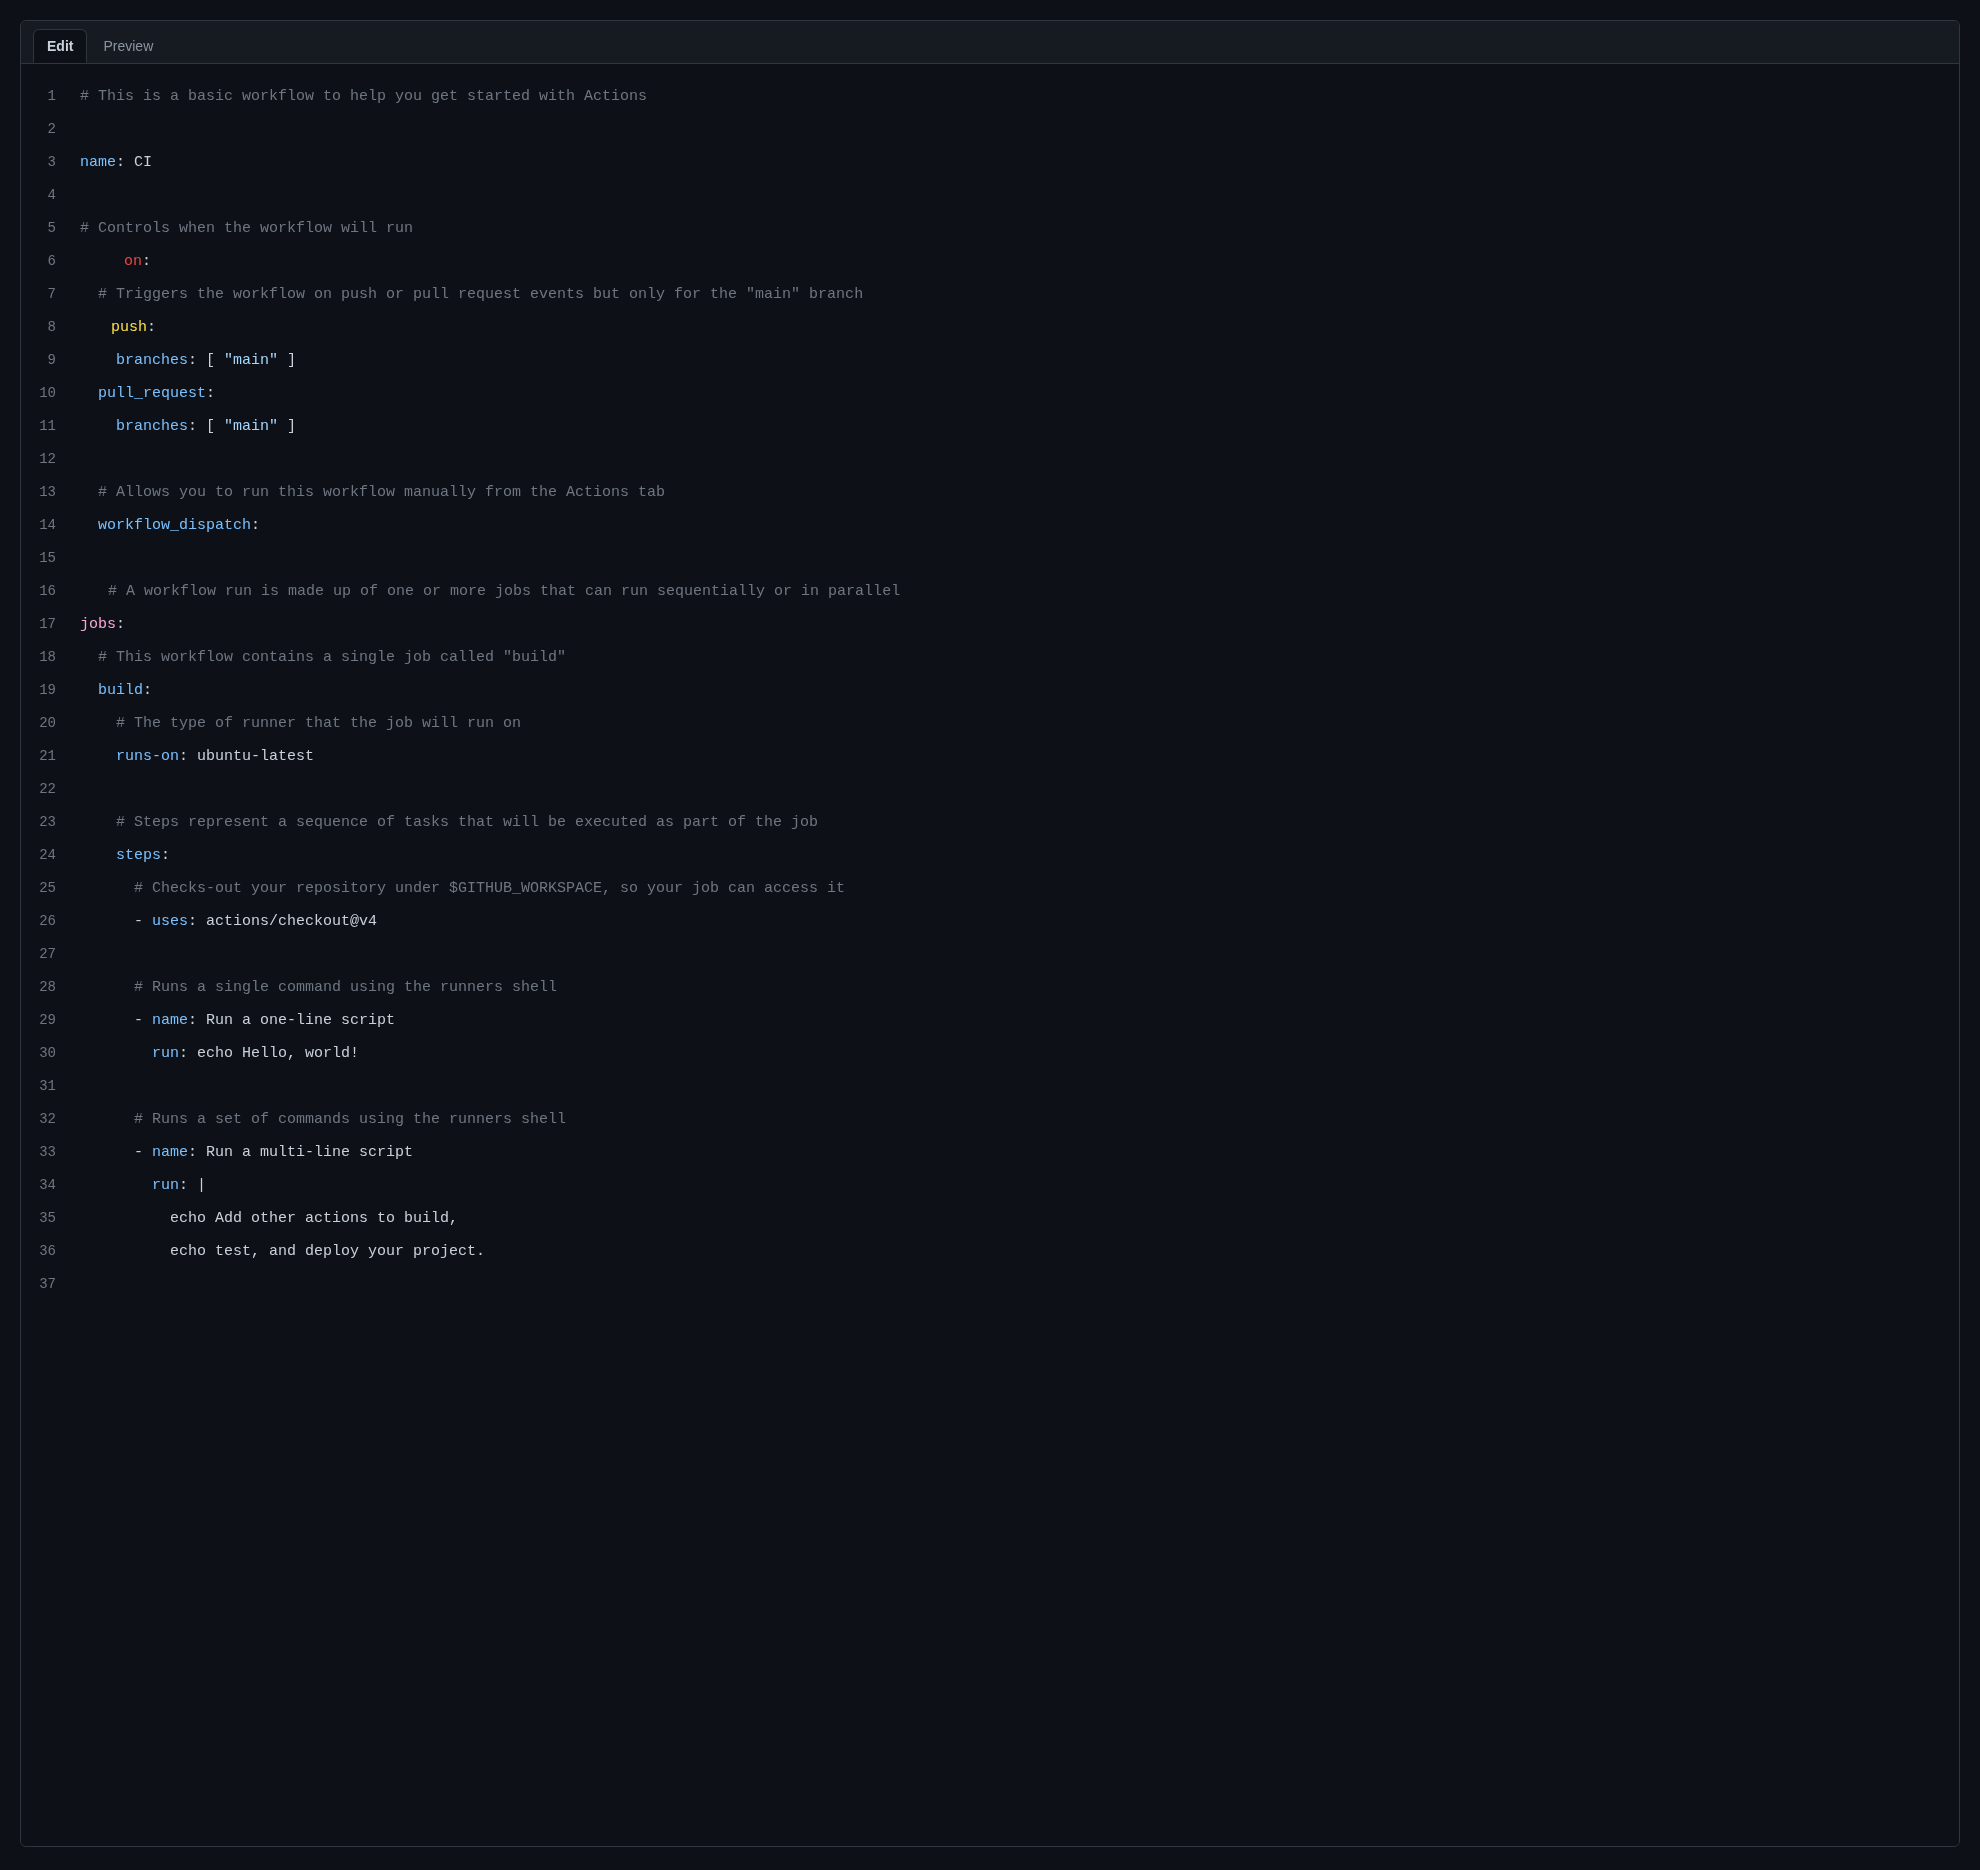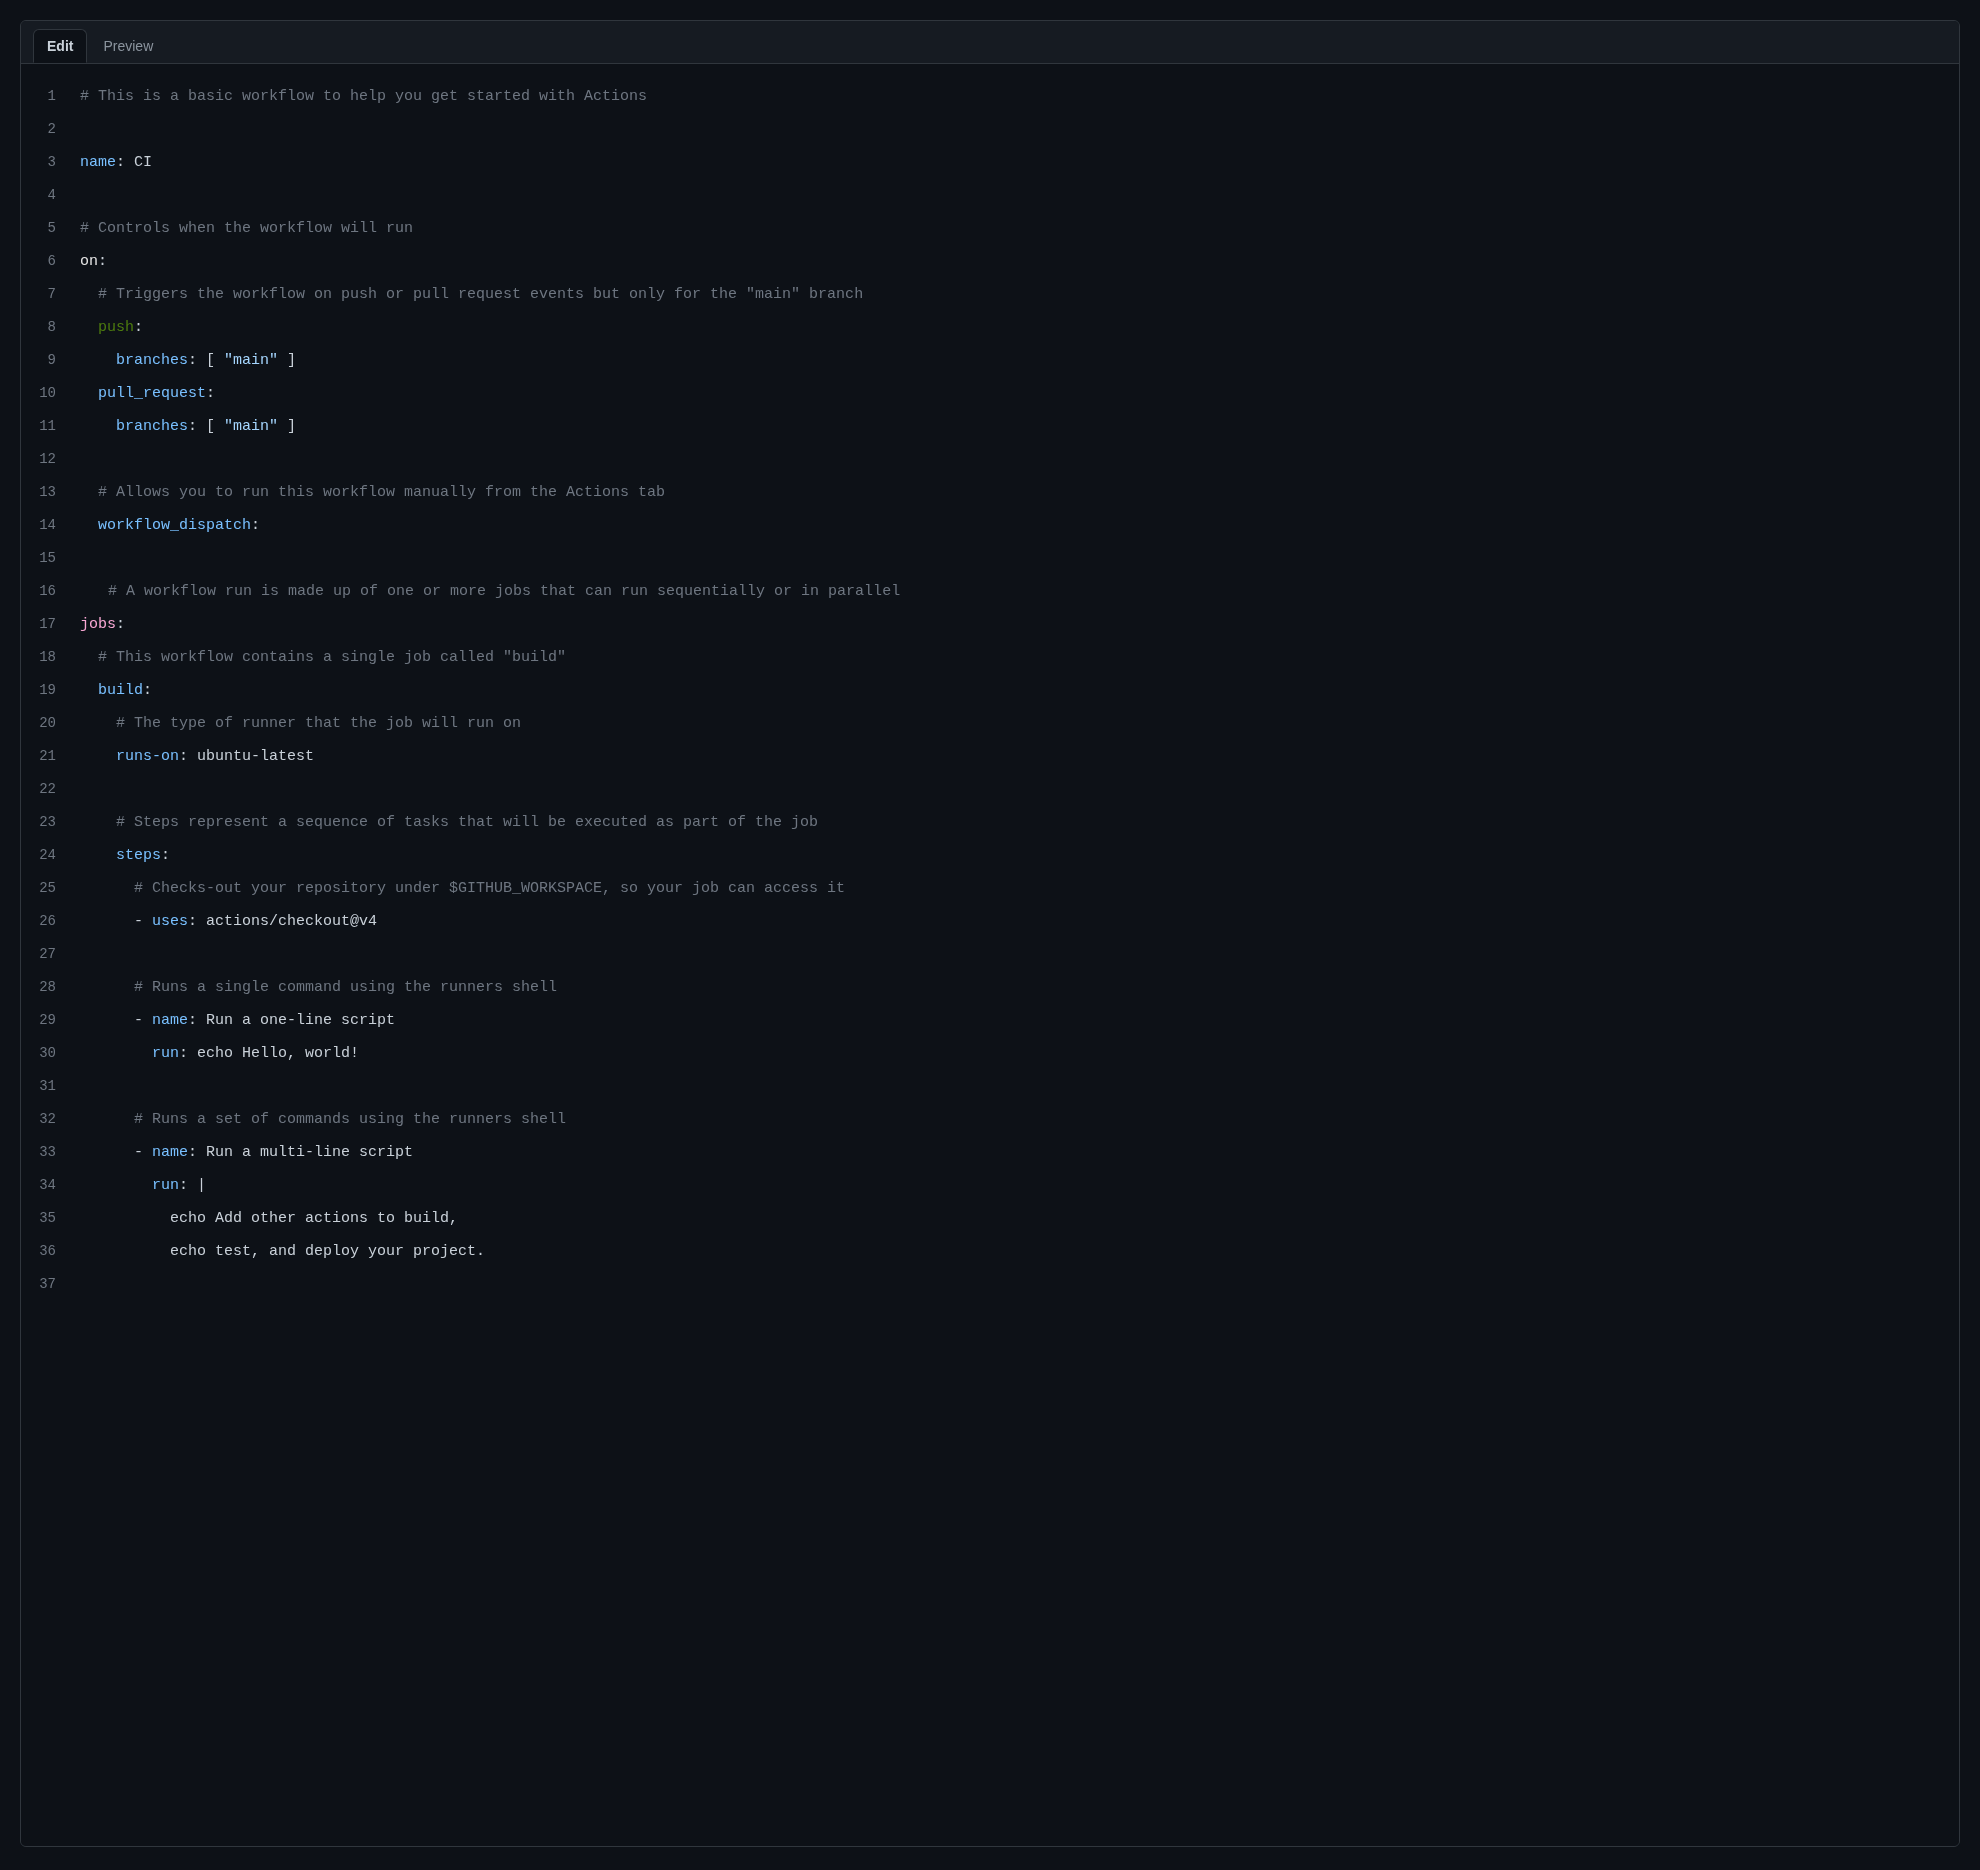--- a/index.html
+++ b/index.html
@@ -110,29 +110,29 @@
       <div class="code-line">
         <span class="line-number">4</span>
         <span class="line-content">&nbsp;</span>
       </div>
       <div class="code-line">
         <span class="line-number">5</span>
         <span class="line-content"><span style="color: rgb(110, 118, 129); font-style: normal;"># Controls when the workflow will run</span></span>
       </div>
       <div class="code-line">
         <span class="line-number">6</span>
-        <span class="line-content"><span style="color: #e5e5e5;">on</span><span style="color: rgb(201, 209, 217);">:</span></span>
+        <span class="line-content"><span style="color: #ef4444; margin-left: 44px;">on</span><span style="color: rgb(201, 209, 217);">:</span></span>
       </div>
       <div class="code-line">
         <span class="line-number">7</span>
         <span class="line-content"><span style="color: rgb(110, 118, 129); font-style: normal;">  # Triggers the workflow on push or pull request events but only for the "main" branch</span></span>
       </div>
       <div class="code-line">
         <span class="line-number">8</span>
-        <span class="line-content"><span style="color: transparent;">  </span><span style="color: #4d7c0f;">push</span><span style="color: rgb(201, 209, 217);">:</span></span>
+        <span class="line-content"><span style="color: transparent;">  </span><span style="color: #fde047; margin-left: 13px;">push</span><span style="color: rgb(201, 209, 217);">:</span></span>
       </div>
       <div class="code-line">
         <span class="line-number">9</span>
         <span class="line-content"><span style="color: transparent;">    </span><span style="color: rgb(121, 192, 255);">branches</span><span style="color: rgb(201, 209, 217);">: [ </span><span style="color: rgb(165, 214, 255);">"main"</span><span style="color: rgb(201, 209, 217);"> ]</span></span>
       </div>
       <div class="code-line">
         <span class="line-number">10</span>
         <span class="line-content"><span style="color: transparent;">  </span><span style="color: rgb(121, 192, 255);">pull_request</span><span style="color: rgb(201, 209, 217);">:</span></span>
       </div>
       <div class="code-line">

